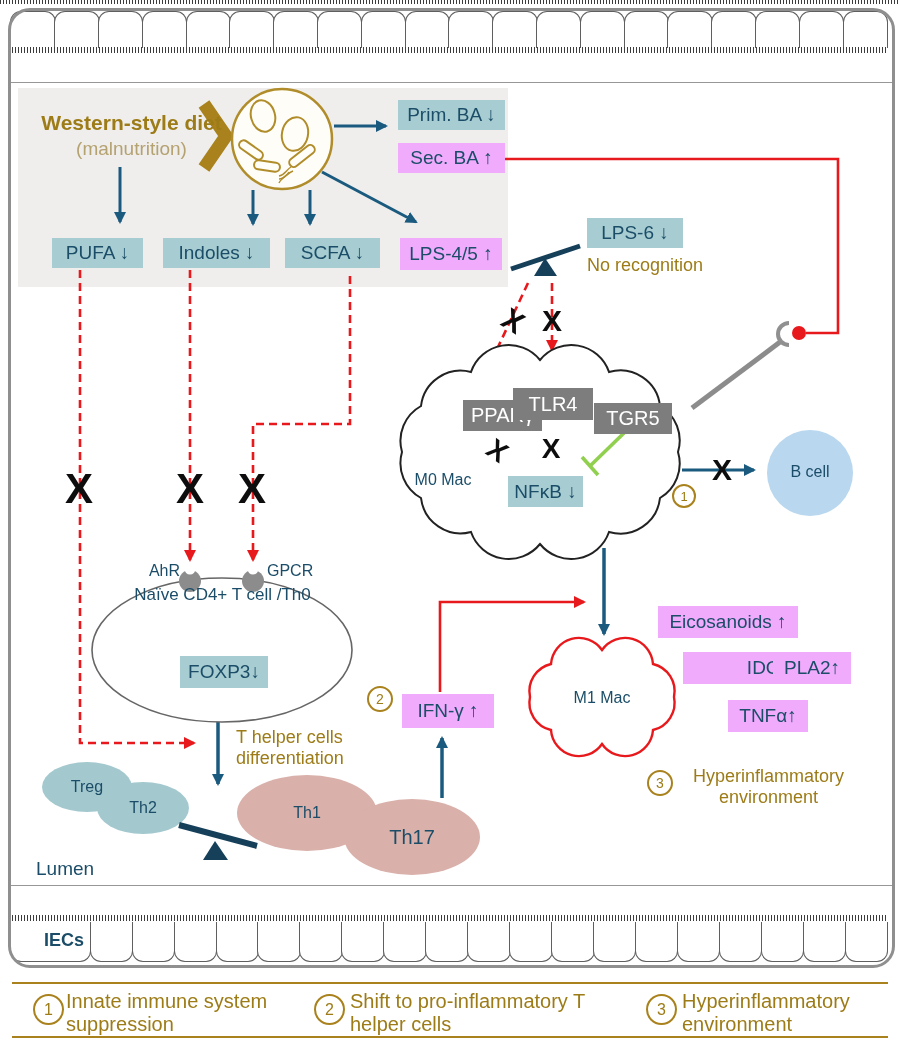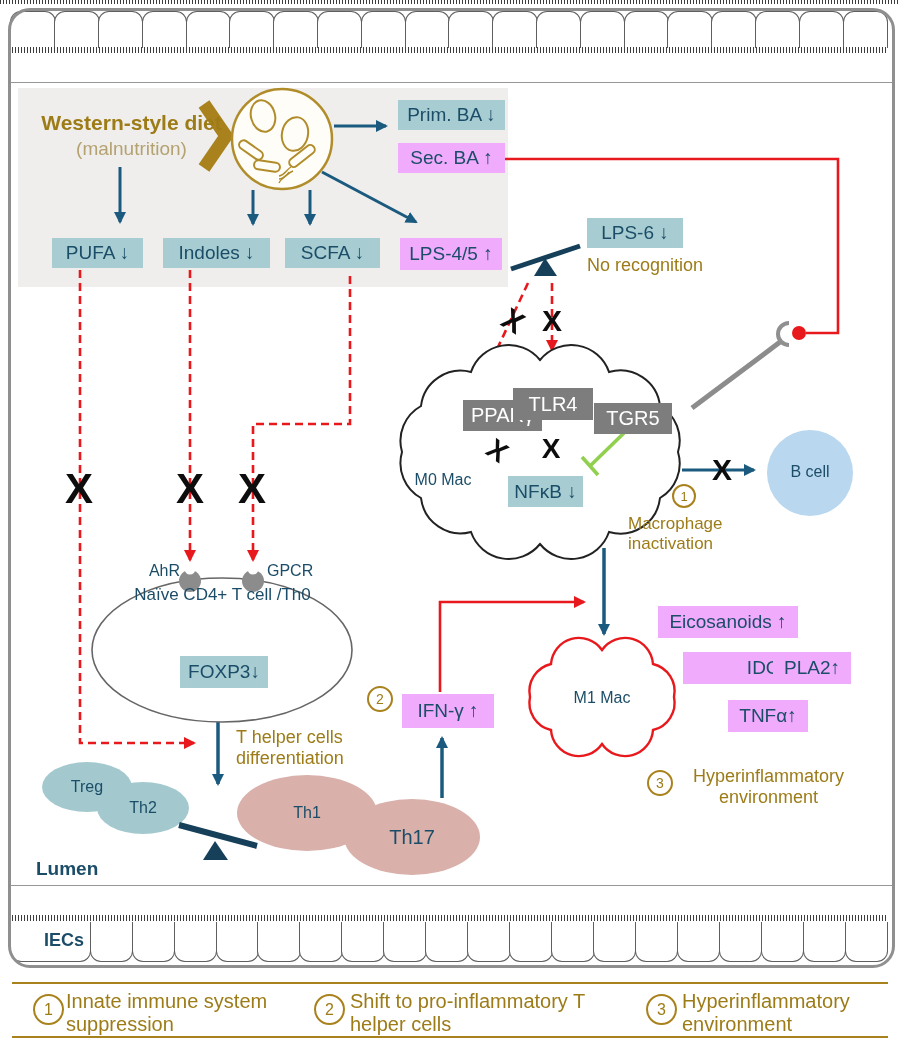--- a/index.html
+++ b/index.html
@@ -195,21 +195,20 @@
   <div class="lbl gold ctr" style="left:575px;top:254px;width:140px;height:22px;font-size:18px;">No recognition</div>
 
   <div class="lbl graybox" style="left:433px;top:400px;width:79px;height:31px;margin-left:30px;">PPARγ</div>
   <div class="lbl graybox" style="left:513px;top:388px;width:80px;height:32px;">TLR4</div>
   <div class="lbl graybox" style="left:594px;top:403px;width:78px;height:31px;">TGR5</div>
   <div class="lbl teal" style="left:508px;top:476px;width:75px;height:31px;">NFκB ↓</div>
   <div class="lbl" style="left:408px;top:470px;width:70px;height:20px;font-size:16px;">M0 Mac</div>
   <div class="lbl" style="left:778px;top:462px;width:64px;height:20px;font-size:16px;">B cell</div>
 
   <div class="badge" style="left:672px;top:484px;width:20px;height:20px;font-size:13px;">1</div>
-  <div class="lbl gold left" style="left:628px;top:512px;width:115px;height:44px;font-size:17px;">Macrophage inactivation</div>
 
   <div class="lbl" style="left:142px;top:562px;width:38px;height:18px;font-size:16px;justify-content:flex-end;">AhR</div>
   <div class="lbl left" style="left:267px;top:562px;width:55px;height:18px;font-size:16px;">GPCR</div>
   <div class="lbl ctr" style="left:105px;top:584px;width:235px;height:22px;font-size:17px;">Naïve CD4+ T cell /Th0</div>
   <div class="lbl teal" style="left:180px;top:656px;width:88px;height:32px;">FOXP3↓</div>
 
   <div class="badge" style="left:367px;top:686px;width:22px;height:22px;">2</div>
   <div class="lbl pink" style="left:402px;top:694px;width:92px;height:34px;">IFN-γ ↑</div>
   <div class="lbl" style="left:556px;top:688px;width:92px;height:20px;font-size:16px;">M1 Mac</div>
 
@@ -221,21 +220,21 @@
   <div class="badge" style="left:647px;top:770px;width:22px;height:22px;">3</div>
   <div class="lbl gold ctr" style="left:676px;top:766px;width:185px;height:42px;font-size:18px;">Hyperinflammatory environment</div>
 
   <div class="lbl gold left" style="left:236px;top:728px;width:128px;height:40px;font-size:18px;">T helper cells differentiation</div>
 
   <div class="lbl" style="left:57px;top:777px;width:60px;height:20px;font-size:16px;">Treg</div>
   <div class="lbl" style="left:113px;top:798px;width:60px;height:20px;font-size:16px;">Th2</div>
   <div class="lbl" style="left:277px;top:803px;width:60px;height:20px;font-size:16px;">Th1</div>
   <div class="lbl" style="left:382px;top:827px;width:60px;height:20px;font-size:20px;">Th17</div>
 
-  <div class="lbl left" style="left:36px;top:858px;width:95px;height:22px;font-weight:700;">Lumen</div>
+  <div class="lbl left" style="left:36px;top:858px;width:95px;height:22px;font-weight:400;">Lumen</div>
   <div class="lbl left" style="left:36px;top:904px;width:95px;height:22px;font-weight:400;margin-top:24px;">Mucous</div>
   <div class="lbl left" style="left:44px;top:930px;width:60px;height:20px;font-size:18px;font-weight:600;z-index:6;">IECs</div>
 
   <div class="xm" style="left:79px;top:489px;font-size:42px;">X</div>
   <div class="xm" style="left:190px;top:489px;font-size:42px;">X</div>
   <div class="xm" style="left:252px;top:489px;font-size:42px;">X</div>
   <div class="xm" style="left:513px;top:321px;font-size:30px;transform:translate(-50%,-50%) rotate(32deg);">X</div>
   <div class="xm" style="left:552px;top:321px;font-size:30px;">X</div>
   <div class="xm" style="left:497px;top:451px;font-size:28px;transform:translate(-50%,-50%) rotate(35deg);">X</div>
   <div class="xm" style="left:551px;top:449px;font-size:28px;">X</div>

